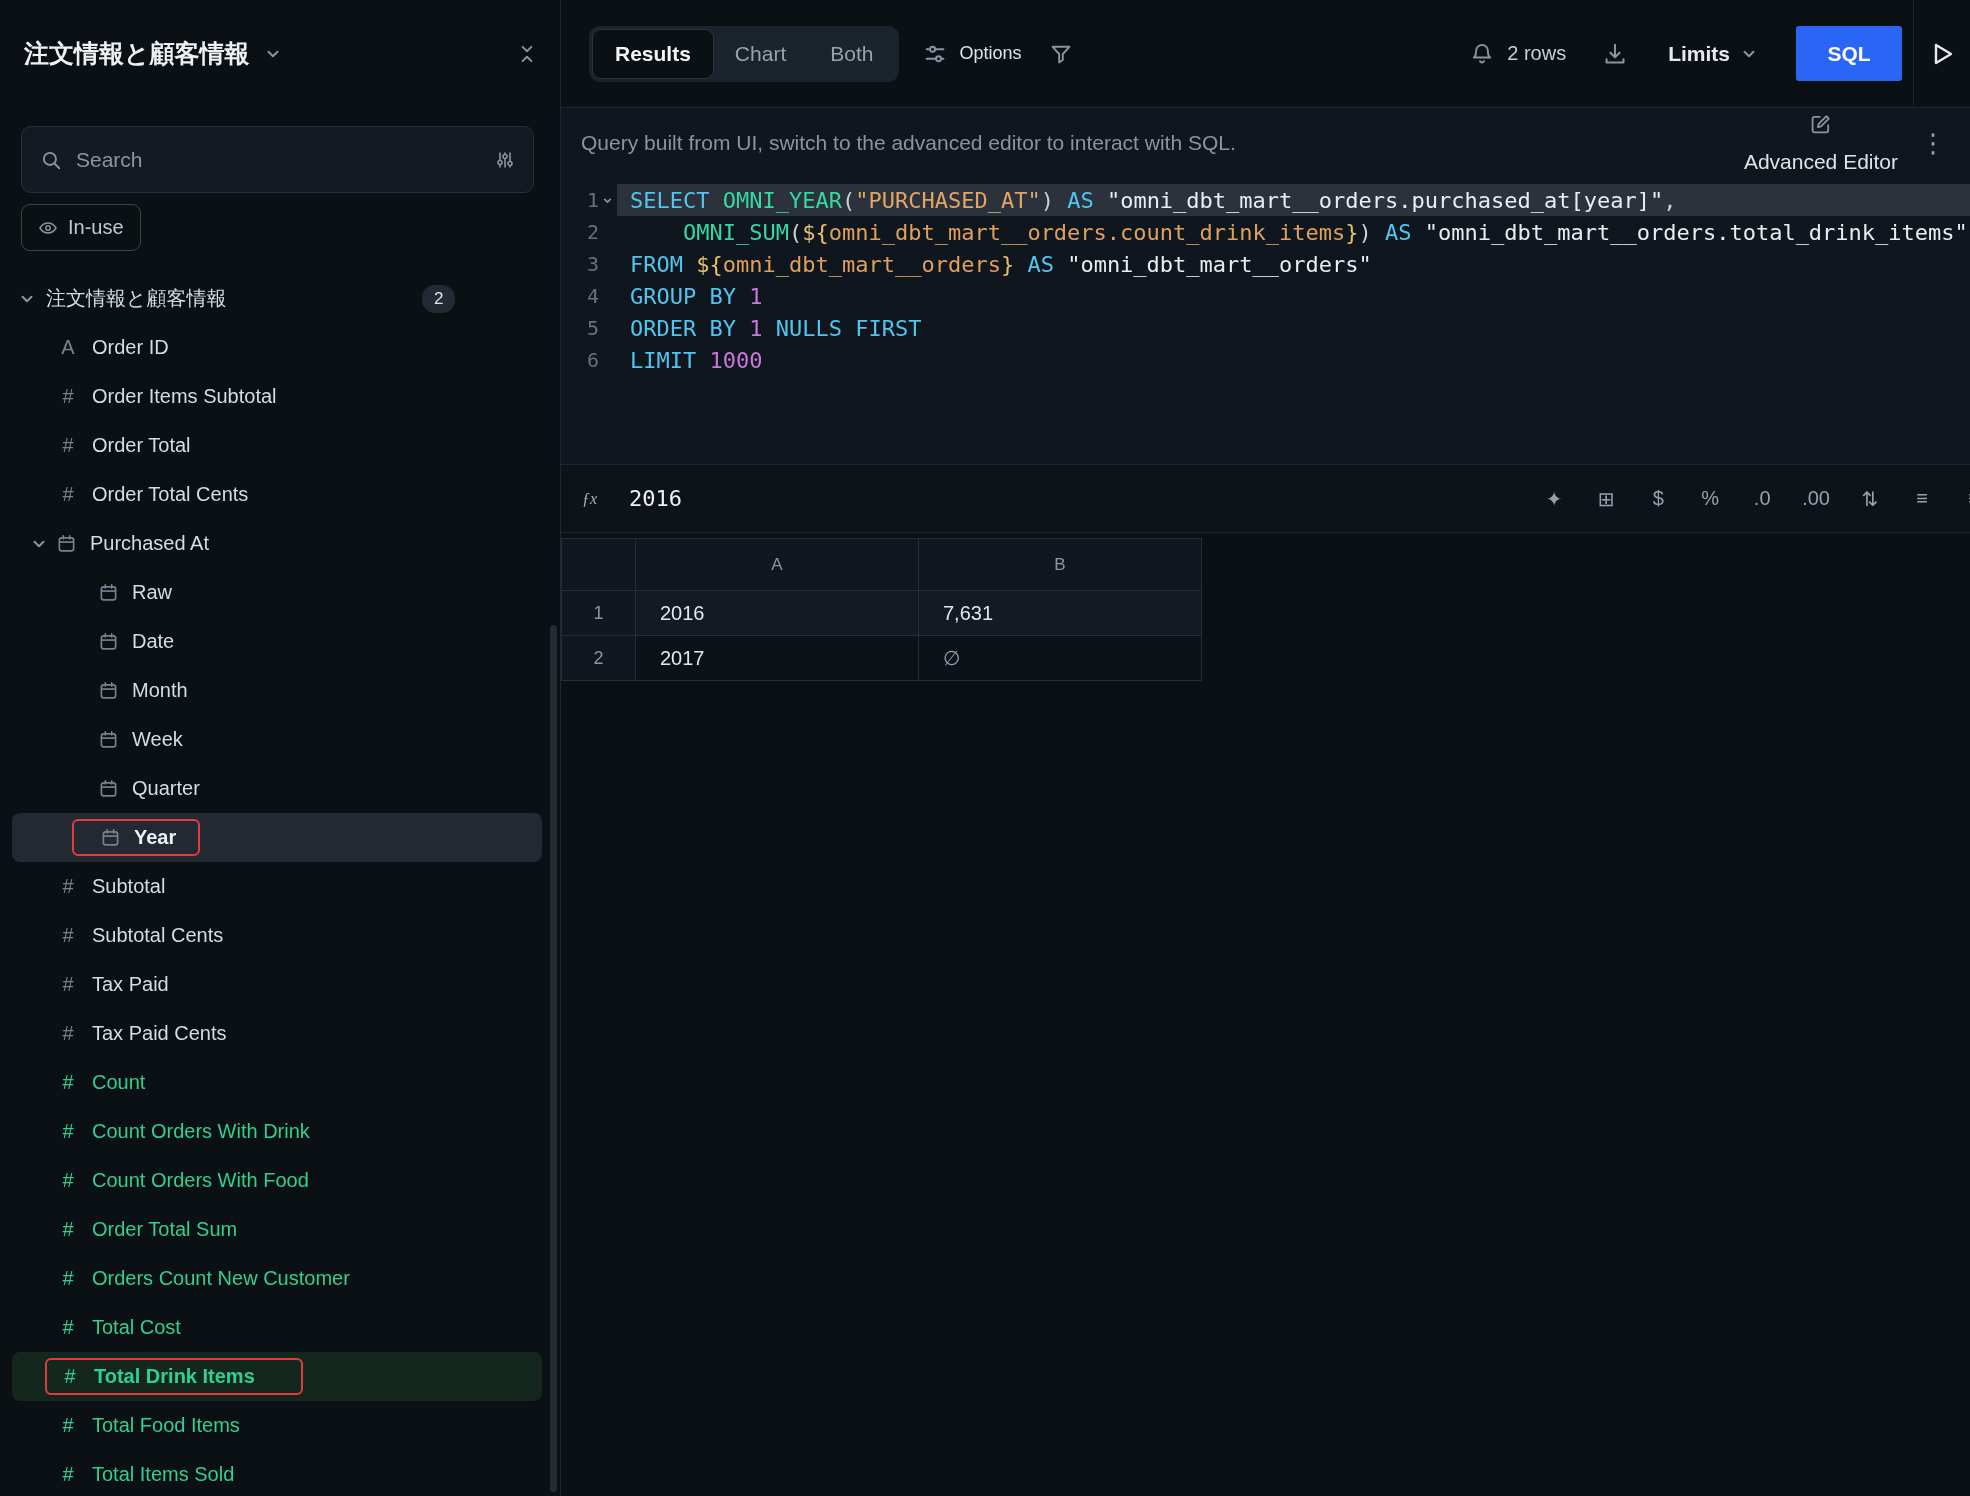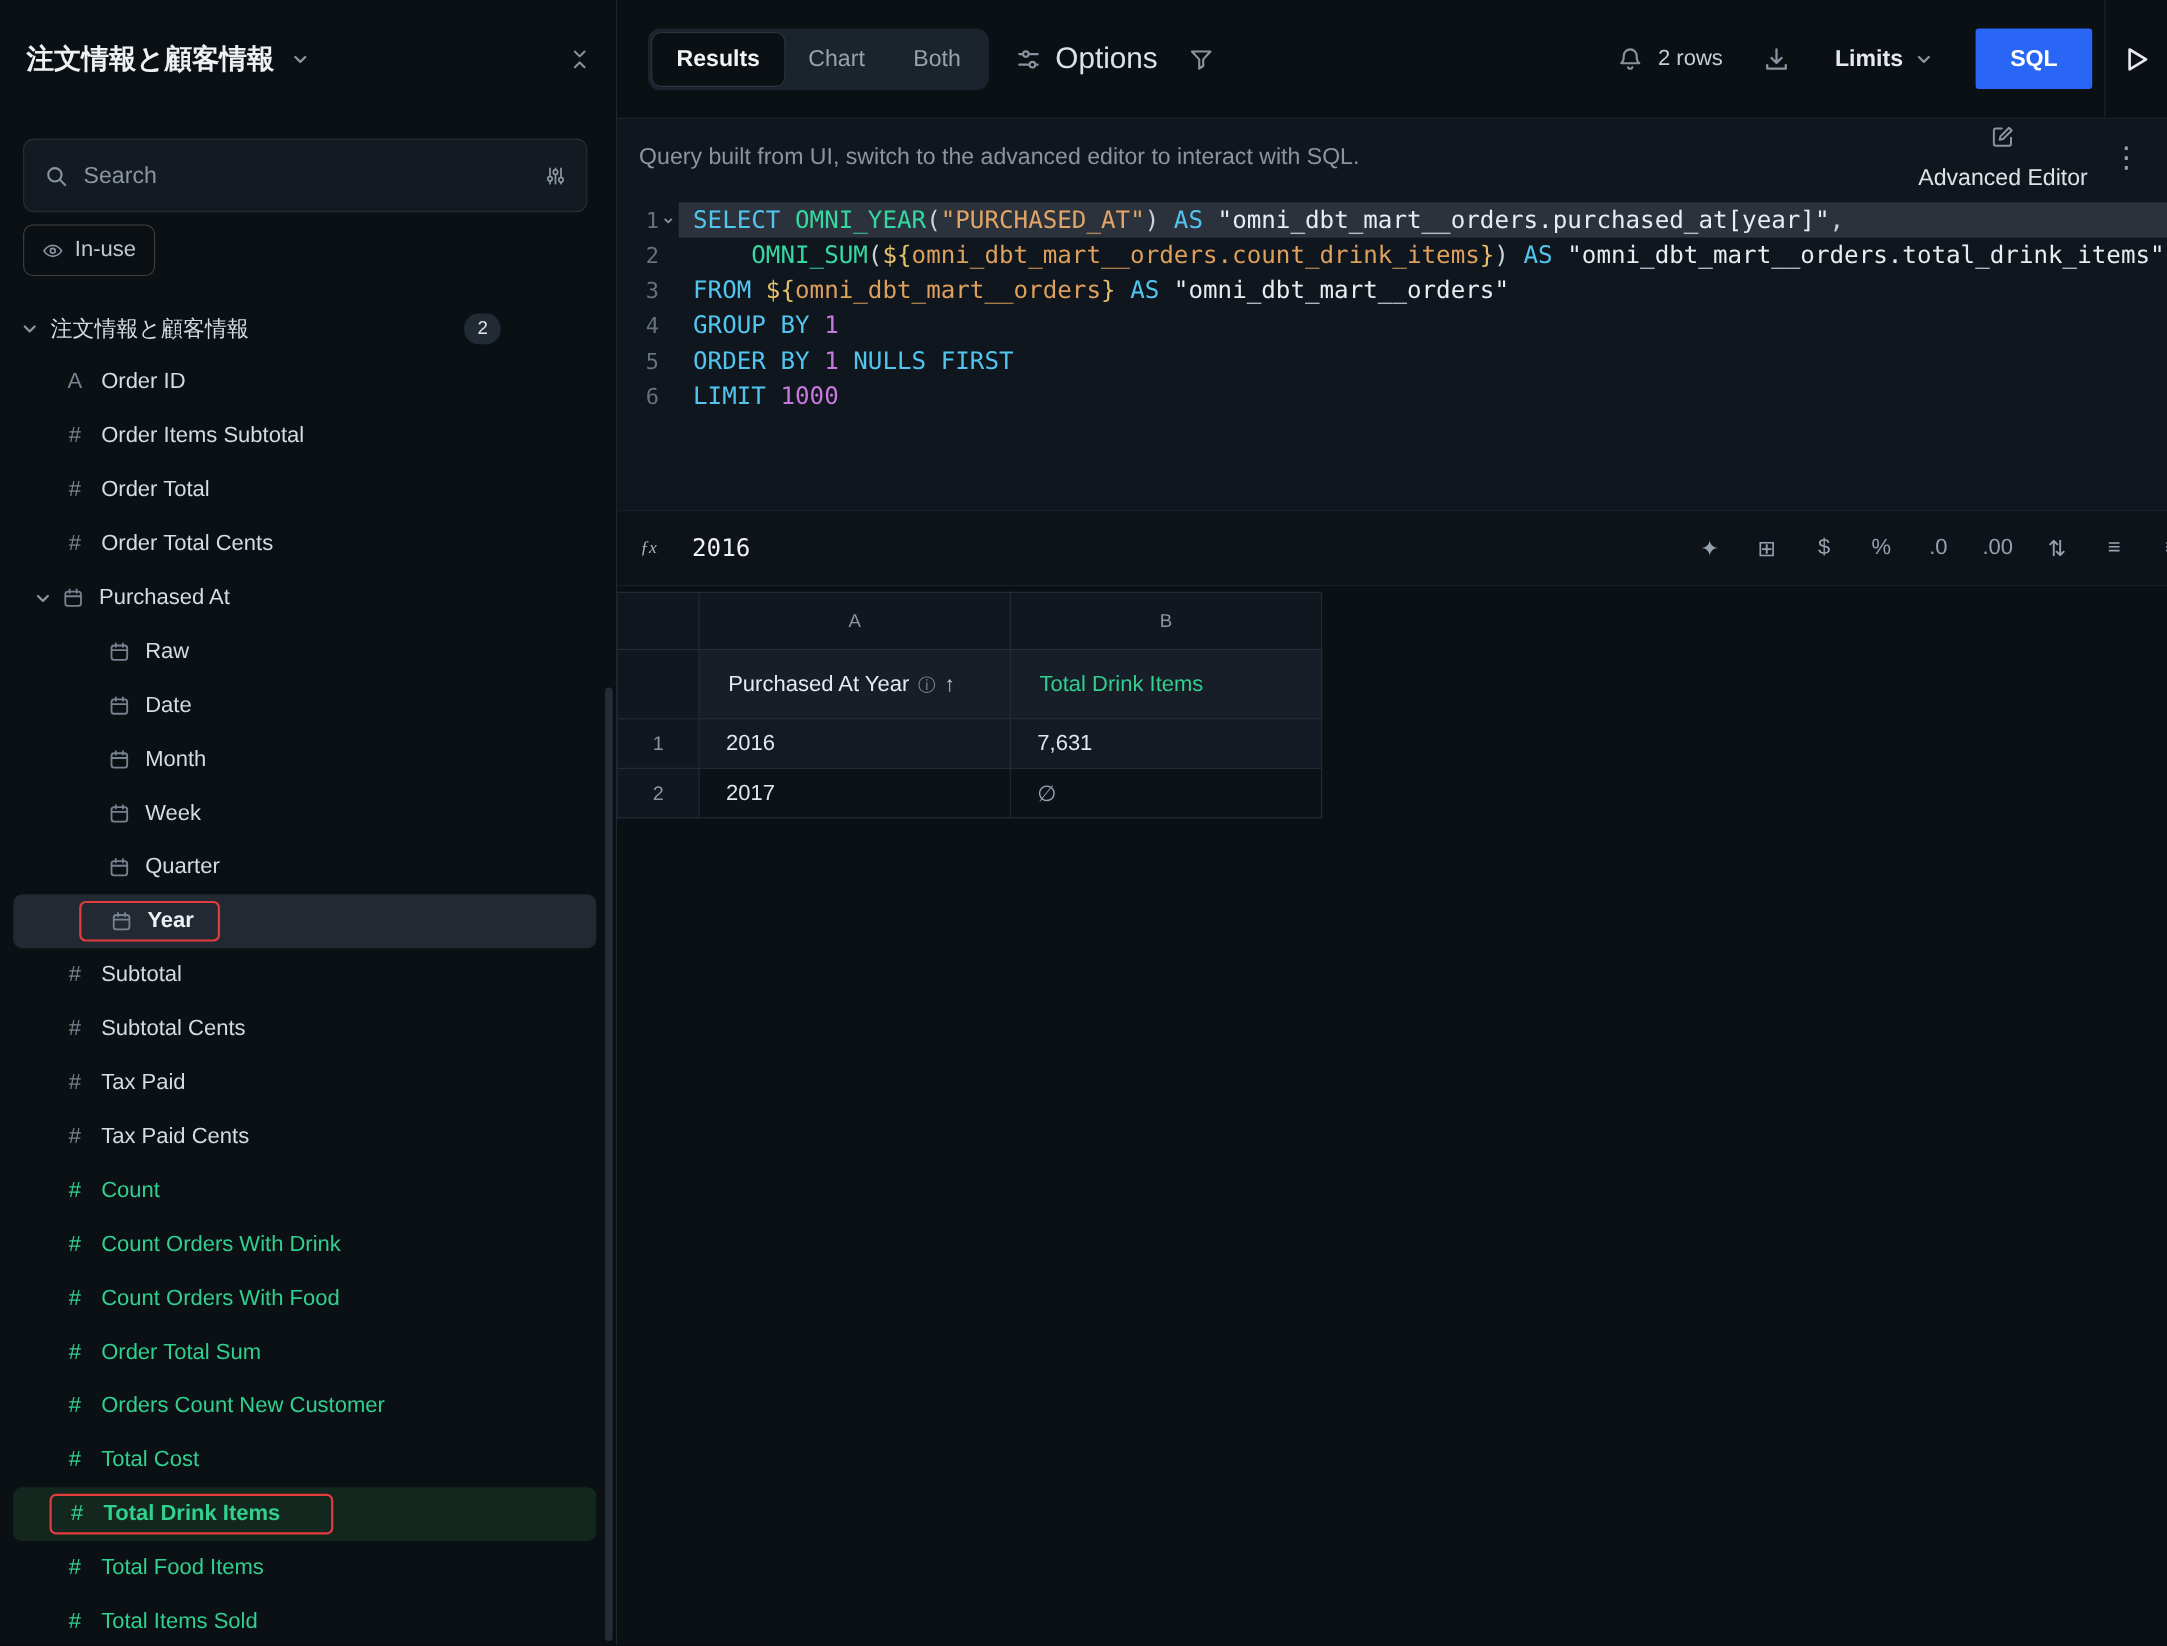--- a/index.html
+++ b/index.html
@@ -38,21 +38,21 @@
   .badge { position:absolute; left:410px; background:#222a33; color:#dfe3e8; font-size:17px; padding:4px 12px; border-radius:13px; }
   .sb-scrollbar { position:absolute; right:3px; top:625px; bottom:4px; width:7px; border-radius:4px; background:#242c35; }
 
   
   .main { flex:1; display:flex; flex-direction:column; min-width:0; }
 
   .toolbar { height:107px; display:flex; align-items:center; padding-left:28px; flex:0 0 107px; }
   .seg { display:flex; background:#1b232c; border-radius:11px; padding:4px; height:56px; }
   .seg-btn { display:flex; align-items:center; padding:0 22px; font-size:21px; color:#98a2ad; border-radius:8px; cursor:pointer; }
   .seg-btn.active { background:#0b1015; color:#f2f4f6; font-weight:600; box-shadow:0 0 0 1px #2c343e; }
-  .opt { display:flex; align-items:center; gap:12px; margin-left:24px; color:#dde2e7; font-size:27px; cursor:pointer; }
+  .opt { display:flex; align-items:center; gap:12px; margin-left:24px; color:#dde2e7; font-size:18px; cursor:pointer; }
   .funnel { margin-left:28px; cursor:pointer; }
   .tb-right { margin-left:auto; display:flex; align-items:center; }
   .rows-group { display:flex; align-items:center; gap:12px; color:#c9cfd6; font-size:20px; margin-right:36px; }
   .dl { margin-right:40px; cursor:pointer; }
   .limits { display:flex; align-items:center; gap:10px; color:#e6eaee; font-size:21px; font-weight:600; margin-right:38px; cursor:pointer; }
   .sql-btn { width:106px; height:55px; background:#2a66f5; color:#fff; border:none; border-radius:3px; font-size:21px; font-weight:700; font-family:inherit; margin-right:11px; cursor:pointer; }
   .tb-sep { width:1px; height:107px; background:#1d242c; }
   .play { width:56px; display:flex; justify-content:center; color:#e6eaee; cursor:pointer; }
 
   .query-panel { height:358px; flex:0 0 358px; background:#10161e; border-top:1px solid #1d252e; border-bottom:1px solid #1d252e; display:flex; flex-direction:column; overflow:hidden; }
@@ -474,29 +474,20 @@
     </div>
 
     <div class="table-wrap">
       <table>
         <tbody>
             <tr>
           <th class="cl-corner"></th>
           <th class="cl">A</th>
           <th class="cl">B</th>
         </tr>
-        <tr>
-          <th class="cl-corner"></th>
-          <th class="fh">
-            <span>Purchased At Year</span><span class="inf">ⓘ</span><span class="srt">↑</span>
-          </th>
-          <th class="fh green">
-            <span>Total Drink Items</span>
-          </th>
-        </tr>
         </tbody>
           <tbody id="tbody">
             <tr class="r1">
               <td class="gut">1</td>
               <td class="val">2016</td>
               <td class="val">7,631</td>
             </tr>
             <tr>
               <td class="gut">2</td>
               <td class="val">2017</td>

